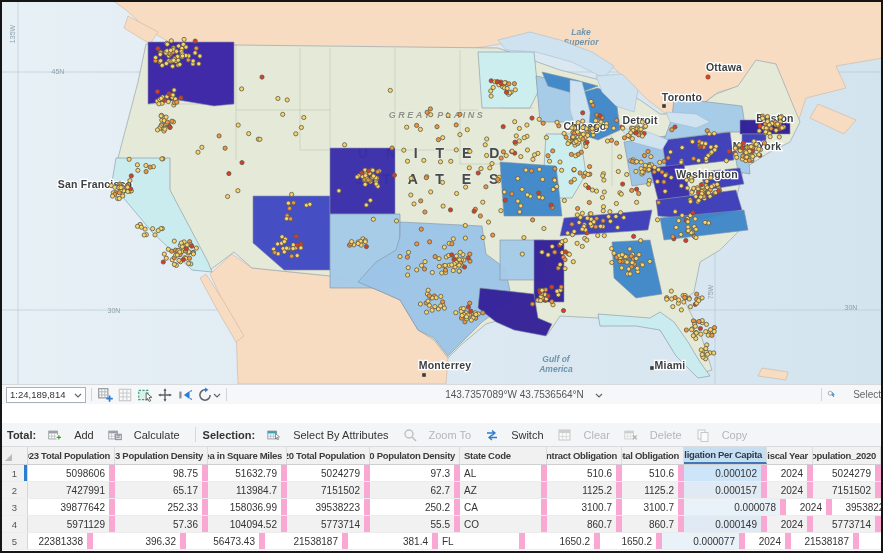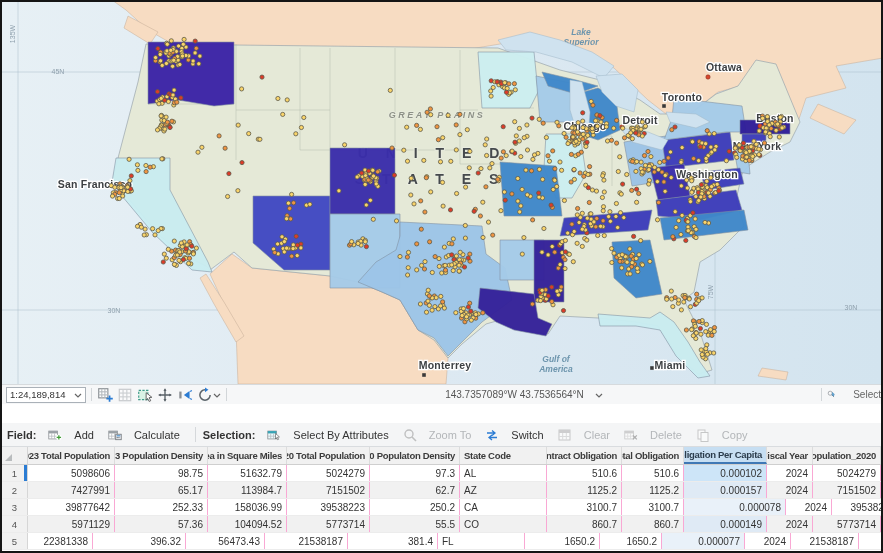--- a/index.html
+++ b/index.html
@@ -48,21 +48,21 @@
       font-weight:700;font-size:9.5px;letter-spacing:-0.3px;color:#3b3b3b;background:#f1f1f1;
       border-right:1px solid #dcdcdc;white-space:nowrap;overflow:hidden;}
   .hdr-cell.left{justify-content:flex-start;}
   .hdr-cell.selcol{background:#c6def2;border-bottom:2px solid #3f78b5;color:#2b3c4c;}
   .row{display:flex;height:17px;border-bottom:1px solid #ececec;background:#fff;}
   .row:nth-child(even){background:#f1f1f1;}
   .rownum{flex:none;width:26px;display:flex;align-items:center;justify-content:center;background:#f1f1f1;
       border-right:1px solid #d6d6d6;color:#555;font-size:9.5px;position:relative;}
   .row.active .rownum{box-shadow:inset -3px 0 0 #2b7cd3;}
   .cell{flex:none;display:flex;align-items:center;justify-content:flex-end;padding:0 4px;
-      border-right:1px solid #f9a8d4;white-space:nowrap;overflow:hidden;font-size:10px;}
+      border-right:6px solid #f9a8d4;white-space:nowrap;overflow:hidden;font-size:10px;}
   .cell.left{justify-content:flex-start;}
   .row:nth-child(odd) .cell.selcol{background:#e9f1f9;}
   .row:nth-child(even) .cell.selcol{background:#dfeaf5;}
   .row.active .cell.selcol{background:#cde5f8;}
   .grid-filler{height:2px;background:#fff;}
 </style>
 </head>
 <body>
 
 <div class="stage">
@@ -1337,21 +1337,21 @@
             <path d="M8,8 L12,12" stroke="#8a8f94" stroke-width="1.4"></path>
             <path d="M9,4 L13,7.5 L11,7.8 L12,10.3 L10.8,10.8 L9.8,8.4 L8.8,9.8 Z" fill="#5aa7d6" stroke="#2e6da4" stroke-width="0.5"></path>
           </svg>
         </span>
       <span>Select</span>
     </div>
   </div>
 
 
   <div class="table-toolbar" id="table-toolbar">
-      <span class="tb-label">Field:</span>
+      <span class="tb-label">Total:</span>
       <div class="tbtn">
         <span class="icon">
           <svg viewBox="0 0 14 14">
             <rect x="1" y="2" width="11" height="10" fill="#fff" stroke="#8a8f94"></rect>
             <rect x="1" y="2" width="11" height="3" fill="#9aa0a5"></rect>
             <line x1="4.7" y1="5" x2="4.7" y2="12" stroke="#b7bcc0"></line>
             <line x1="8.3" y1="5" x2="8.3" y2="12" stroke="#b7bcc0"></line>
             <line x1="1" y1="8.5" x2="12" y2="8.5" stroke="#b7bcc0"></line>
           </svg>
           <svg viewBox="0 0 14 14" style="margin-left:-8px">

